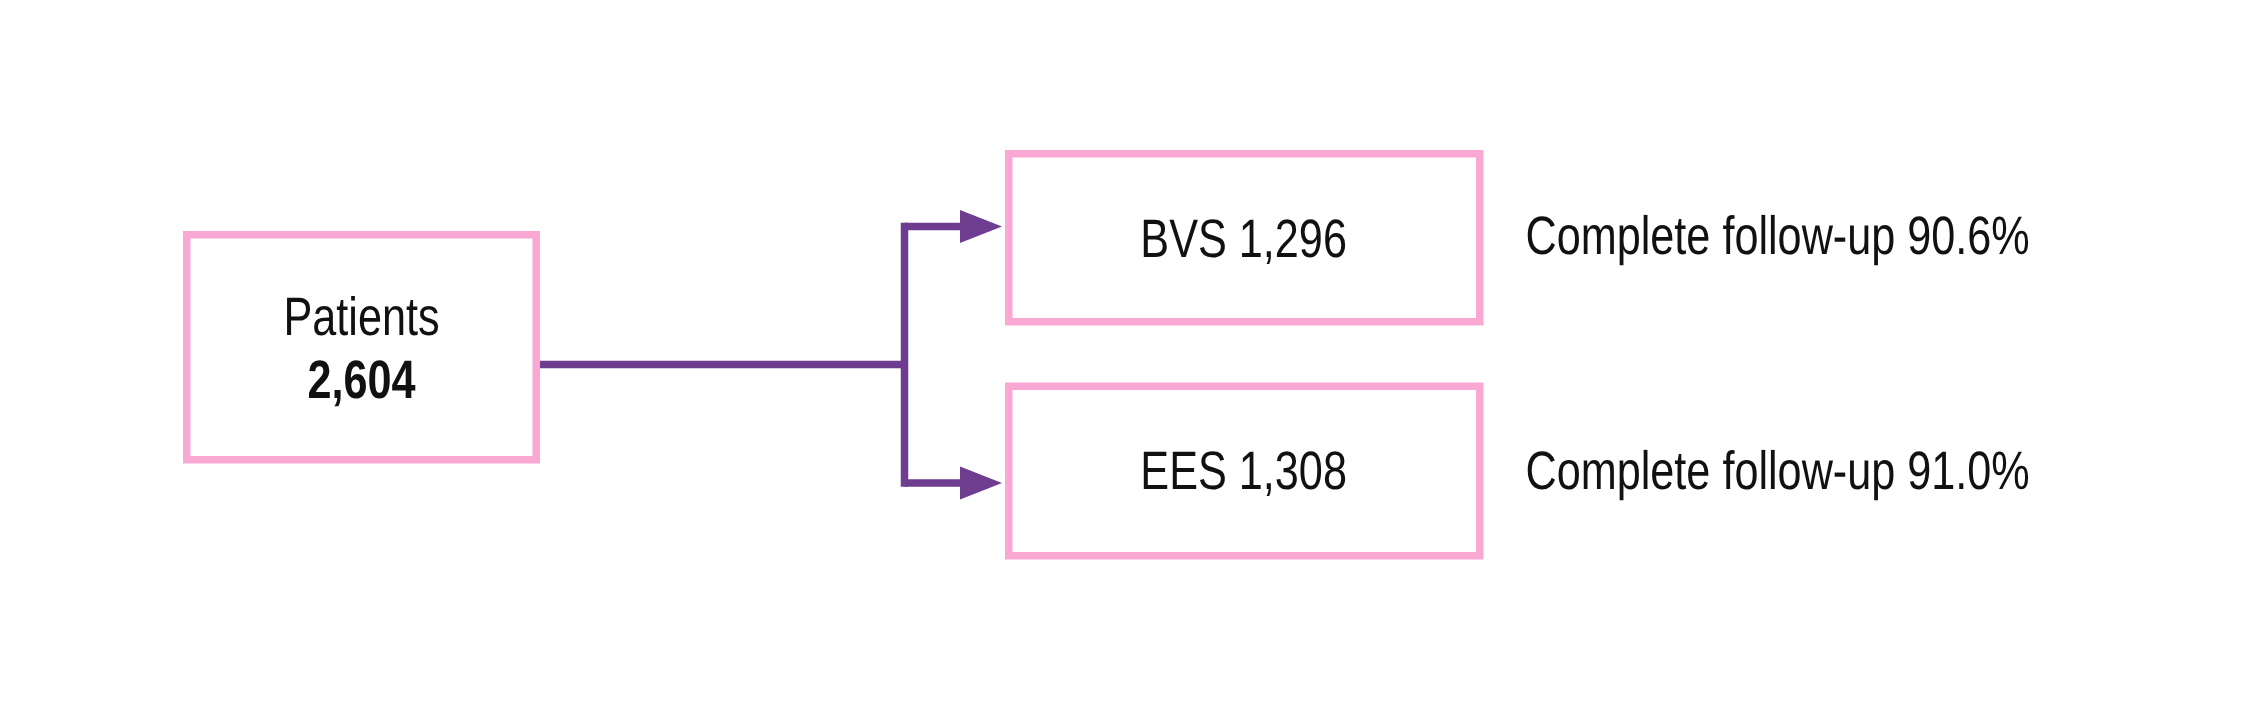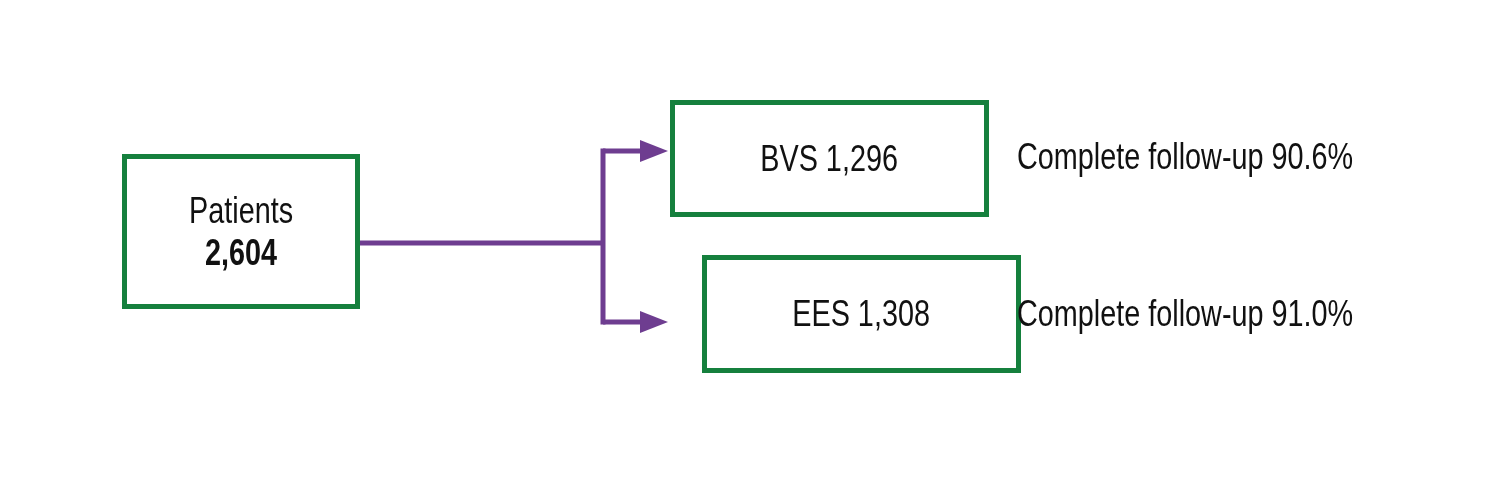--- a/index.html
+++ b/index.html
@@ -12,21 +12,21 @@
     width: 1512px;
     height: 482px;
     background: #ffffff;
     overflow: hidden;
     font-family: "Liberation Sans", sans-serif;
     color: #111111;
   }
   .node-box {
     position: absolute;
     box-sizing: border-box;
-    border: 5px solid #15803d;
+    border: 5px solid #f9a8d4;
     background: #ffffff;
     display: flex;
     flex-direction: column;
     align-items: center;
     justify-content: center;
   }
   .box-root {
     left: 122px;
     top: 154px;
     width: 238px;
@@ -36,21 +36,20 @@
     left: 670px;
     top: 100px;
     width: 319px;
     height: 117px;
   }
   .box-branch-bottom {
     left: 670px;
     top: 255px;
     width: 319px;
     height: 118px;
-    margin-left: 32px;
   }
   .box-text {
     font-size: 36px;
     line-height: 42px;
     white-space: nowrap;
     transform: scaleX(0.8);
     transform-origin: center center;
     text-align: center;
   }
   .bold {

